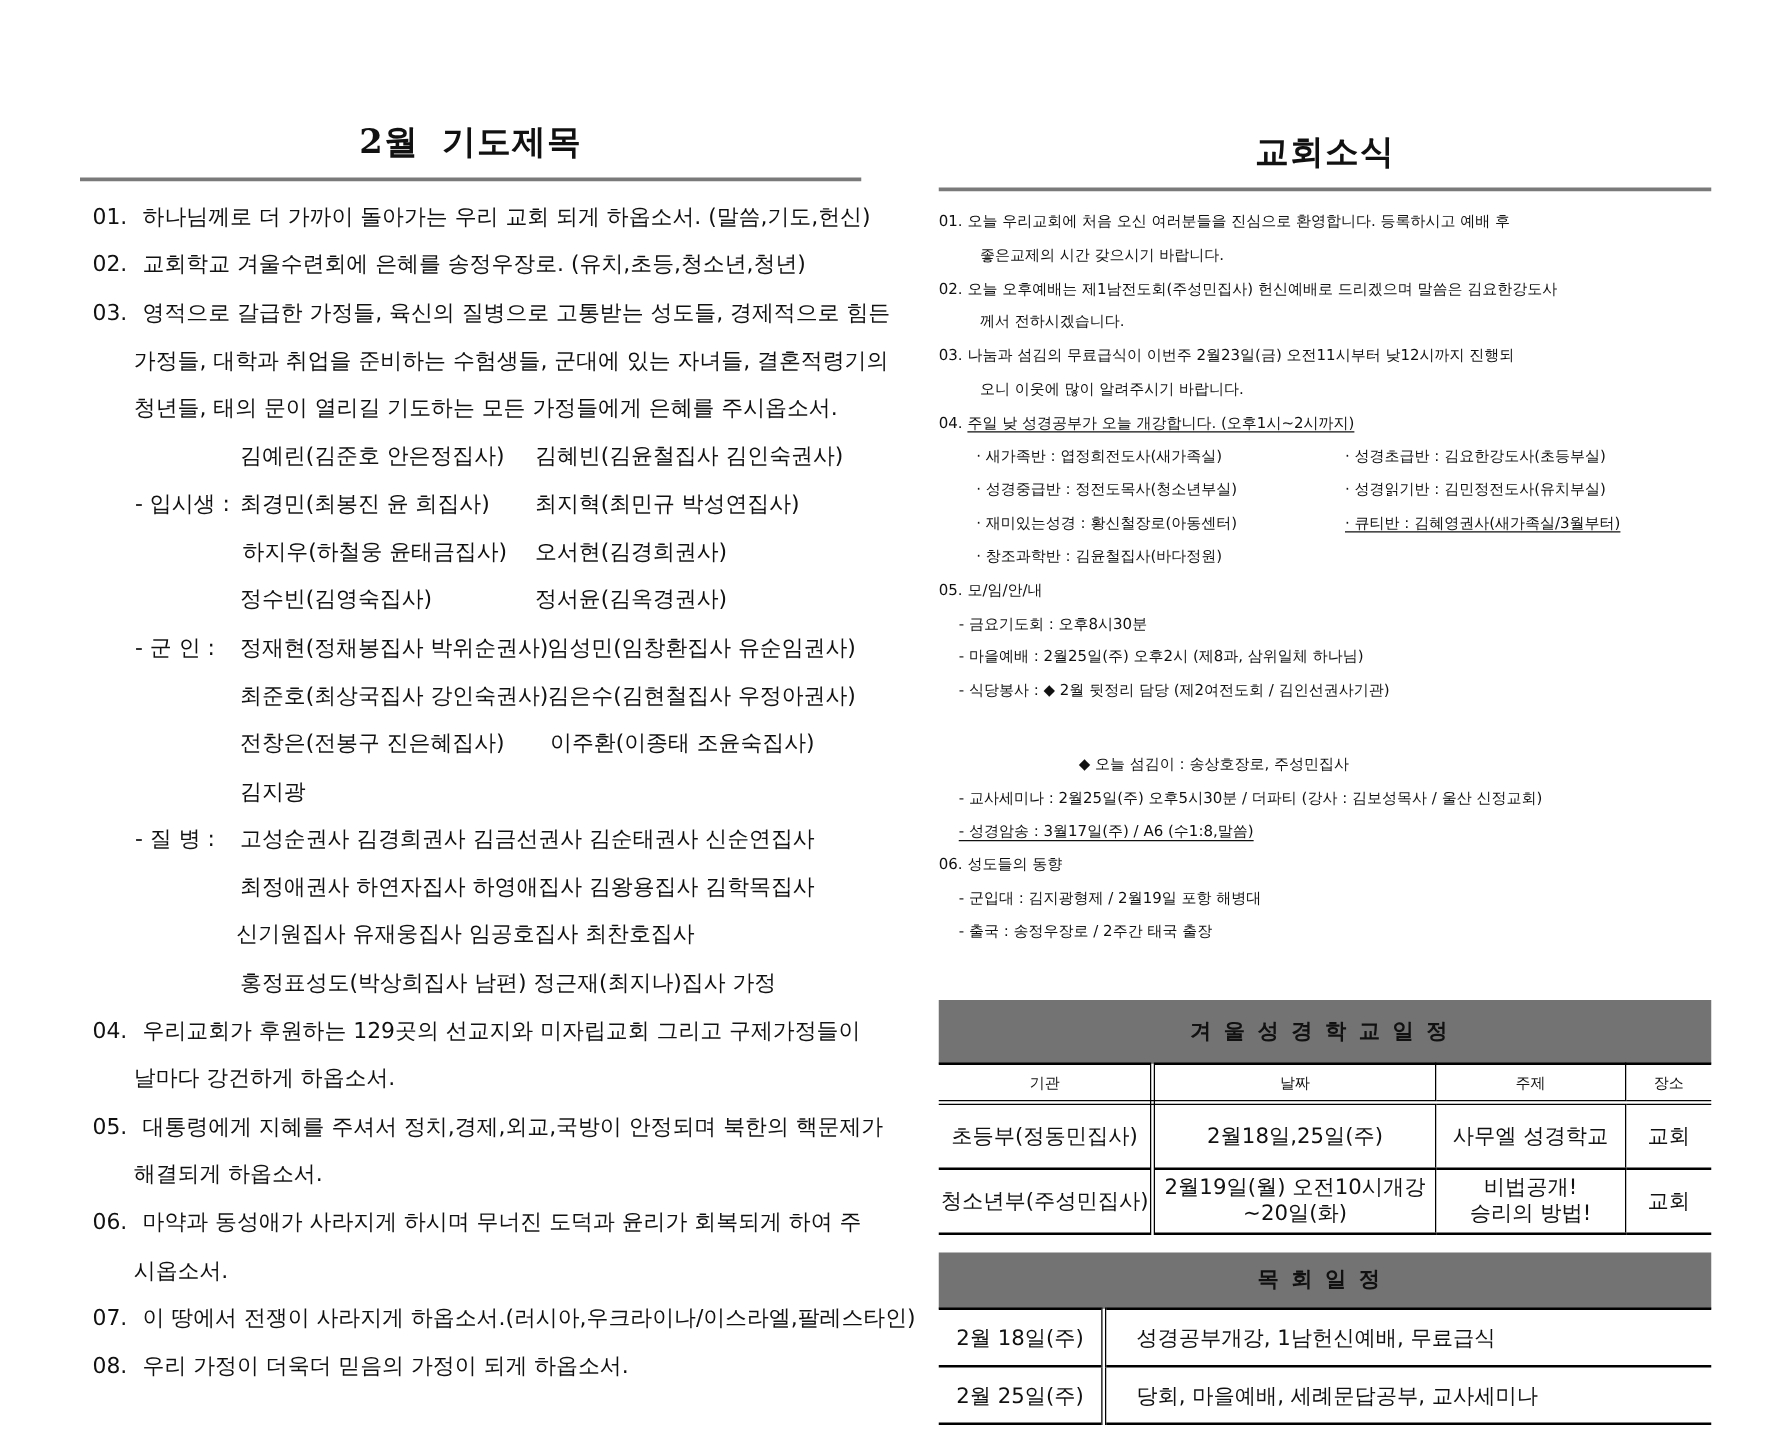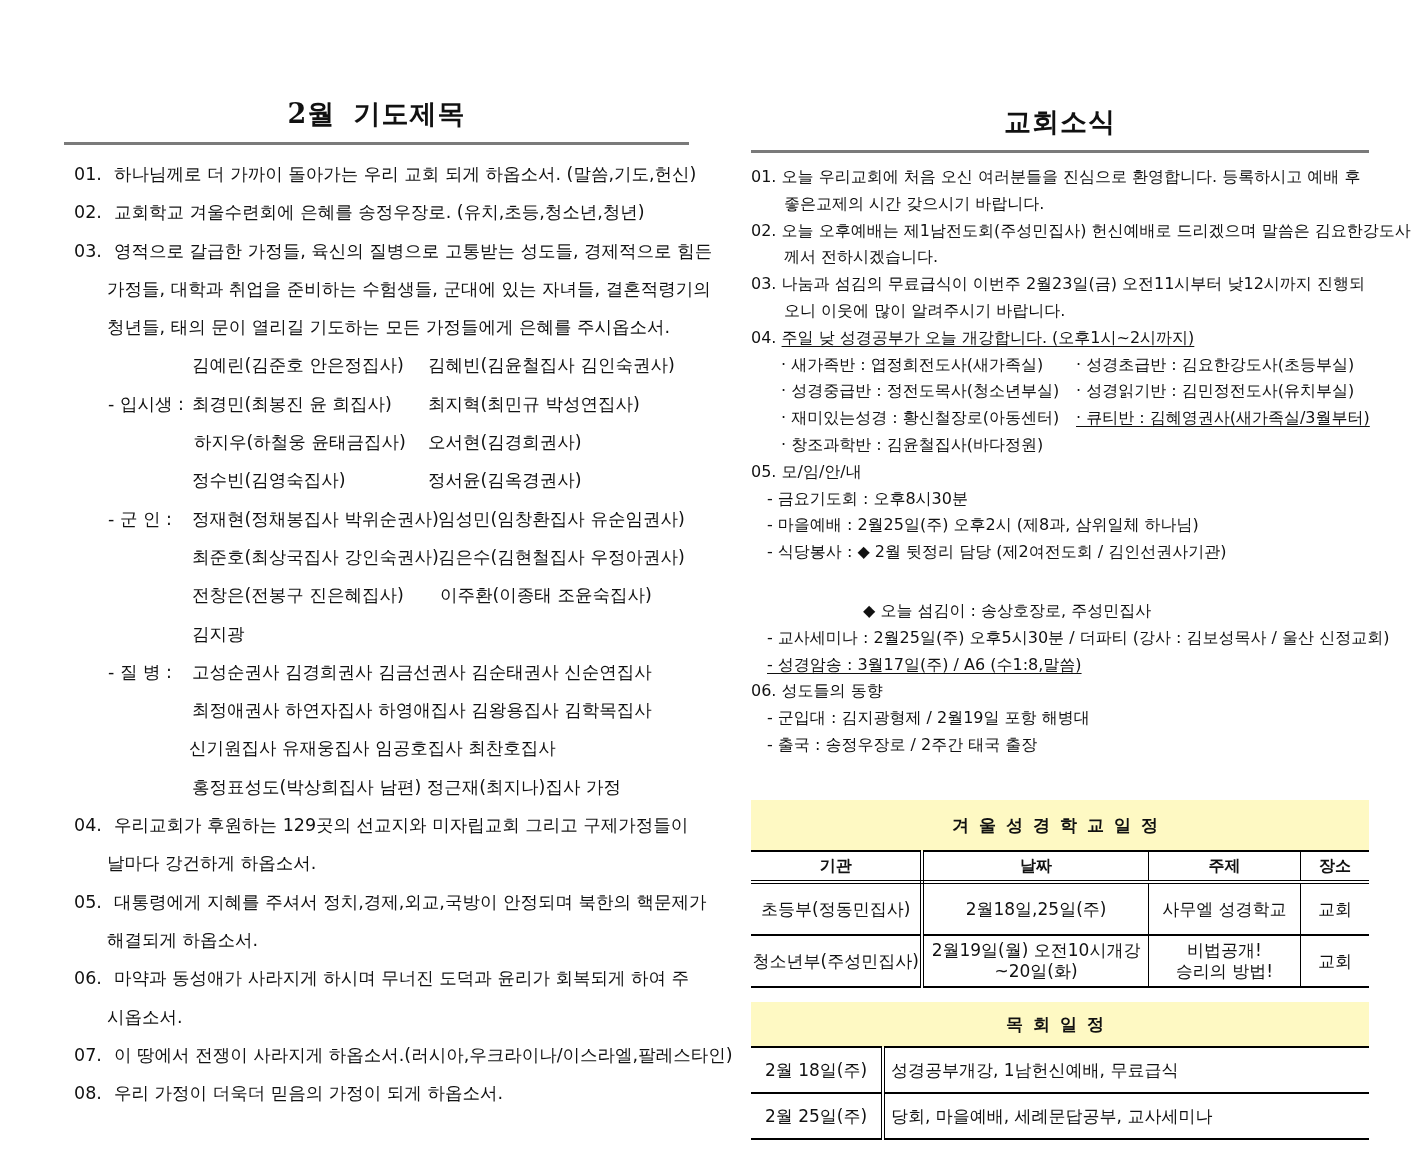--- a/index.html
+++ b/index.html
@@ -22,47 +22,47 @@
 
   
   .pl { font-size: 17.5px; line-height: 38.3px; margin-top: 10px; }
   .pl .row { white-space: nowrap; position: relative; }
   .pl .num { display: inline-block; width: 40px; padding-left: 10px; }
   .pl .ind { padding-left: 43px; }
   .pl .sub { padding-left: 44px; }
   .pl .sub .lab { display: inline-block; width: 84px; }
 
   
-  .news { font-size: 16px; line-height: 26.8px; margin-top: 11px; }
+  .news { font-size: 12px; line-height: 26.8px; margin-top: 11px; }
   .news .row { white-space: nowrap; position: relative; }
   .news .ind { padding-left: 33px; }
   .news .bul { padding-left: 30px; }
   .news .bul .b2 { position: absolute; left: 325px; }
   .news .dash { padding-left: 16px; }
   .news .dash2 { padding-left: 112px; margin-top: 32px; }
   .u { text-decoration: underline; text-underline-offset: 3px; }
 
   
   table { border-collapse: collapse; width: 618px; font-size: 17px; }
   .tbl1 { position: absolute; left: 751px; top: 800px; }
   .tbl2 { position: absolute; left: 751px; top: 1002px; }
   .cap {
-    background: #fef9c3; text-align: center; font-weight: bold; font-size: 17px;
+    background: #737373; text-align: center; font-weight: bold; font-size: 17px;
     letter-spacing: 10px; height: 23px; line-height: 23px;
     border-bottom: 2px solid #000;
   }
-  .tbl1 th { font-weight: bold; font-size: 16px; height: 26px; border-bottom: 4px double #000; }
+  .tbl1 th { font-weight: normal; font-size: 12px; height: 26px; border-bottom: 4px double #000; }
   .tbl1 td { text-align: center; height: 48px; border-bottom: 2px solid #000; line-height: 21px; }
   .tbl1 .c1 { width: 168px; border-right: 4px double #000; }
   .tbl1 .c2 { width: 222px; border-right: 1px solid #000; }
   .tbl1 .c3 { width: 150px; border-right: 1px solid #000; }
   .tbl1 .c4 { width: 66px; }
   .tbl2 td { height: 42px; border-bottom: 2px solid #000; }
   .tbl2 .d1 { width: 128px; text-align: center; border-right: 4px double #000; }
-  .tbl2 .d2 { padding-left: 6px; margin-left: 16px; }
+  .tbl2 .d2 { padding-left: 24px; margin-left: 16px; }
 </style>
 </head>
 <body>
 
 <div class="col left">
   <div class="sec-title">2월 기도제목</div>
   <div class="rule"></div>
   <div class="pl">
     <div class="row"><span class="num">01.</span><span>하나님께로 더 가까이 돌아가는 우리 교회 되게 하옵소서. (말씀,기도,헌신)</span></div>
     <div class="row"><span class="num">02.</span><span>교회학교 겨울수련회에 은혜를 송정우장로. (유치,초등,청소년,청년)</span></div>

